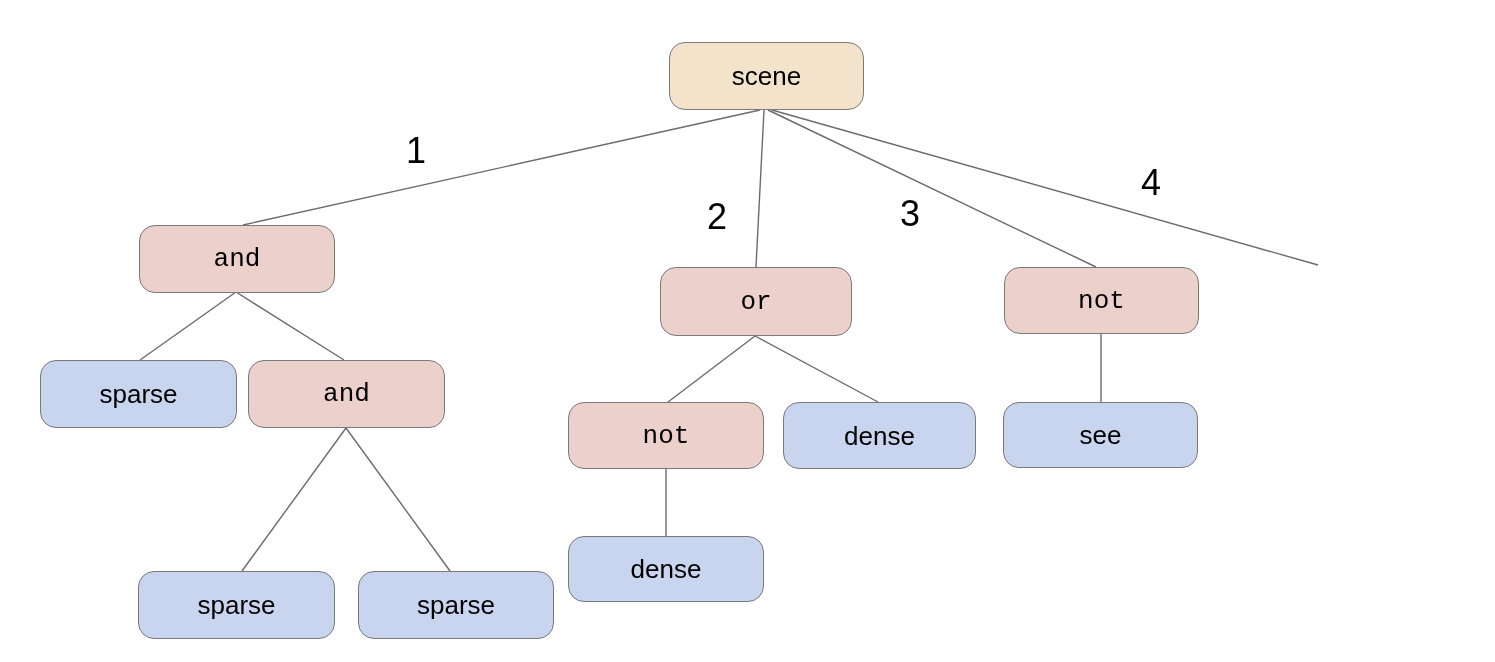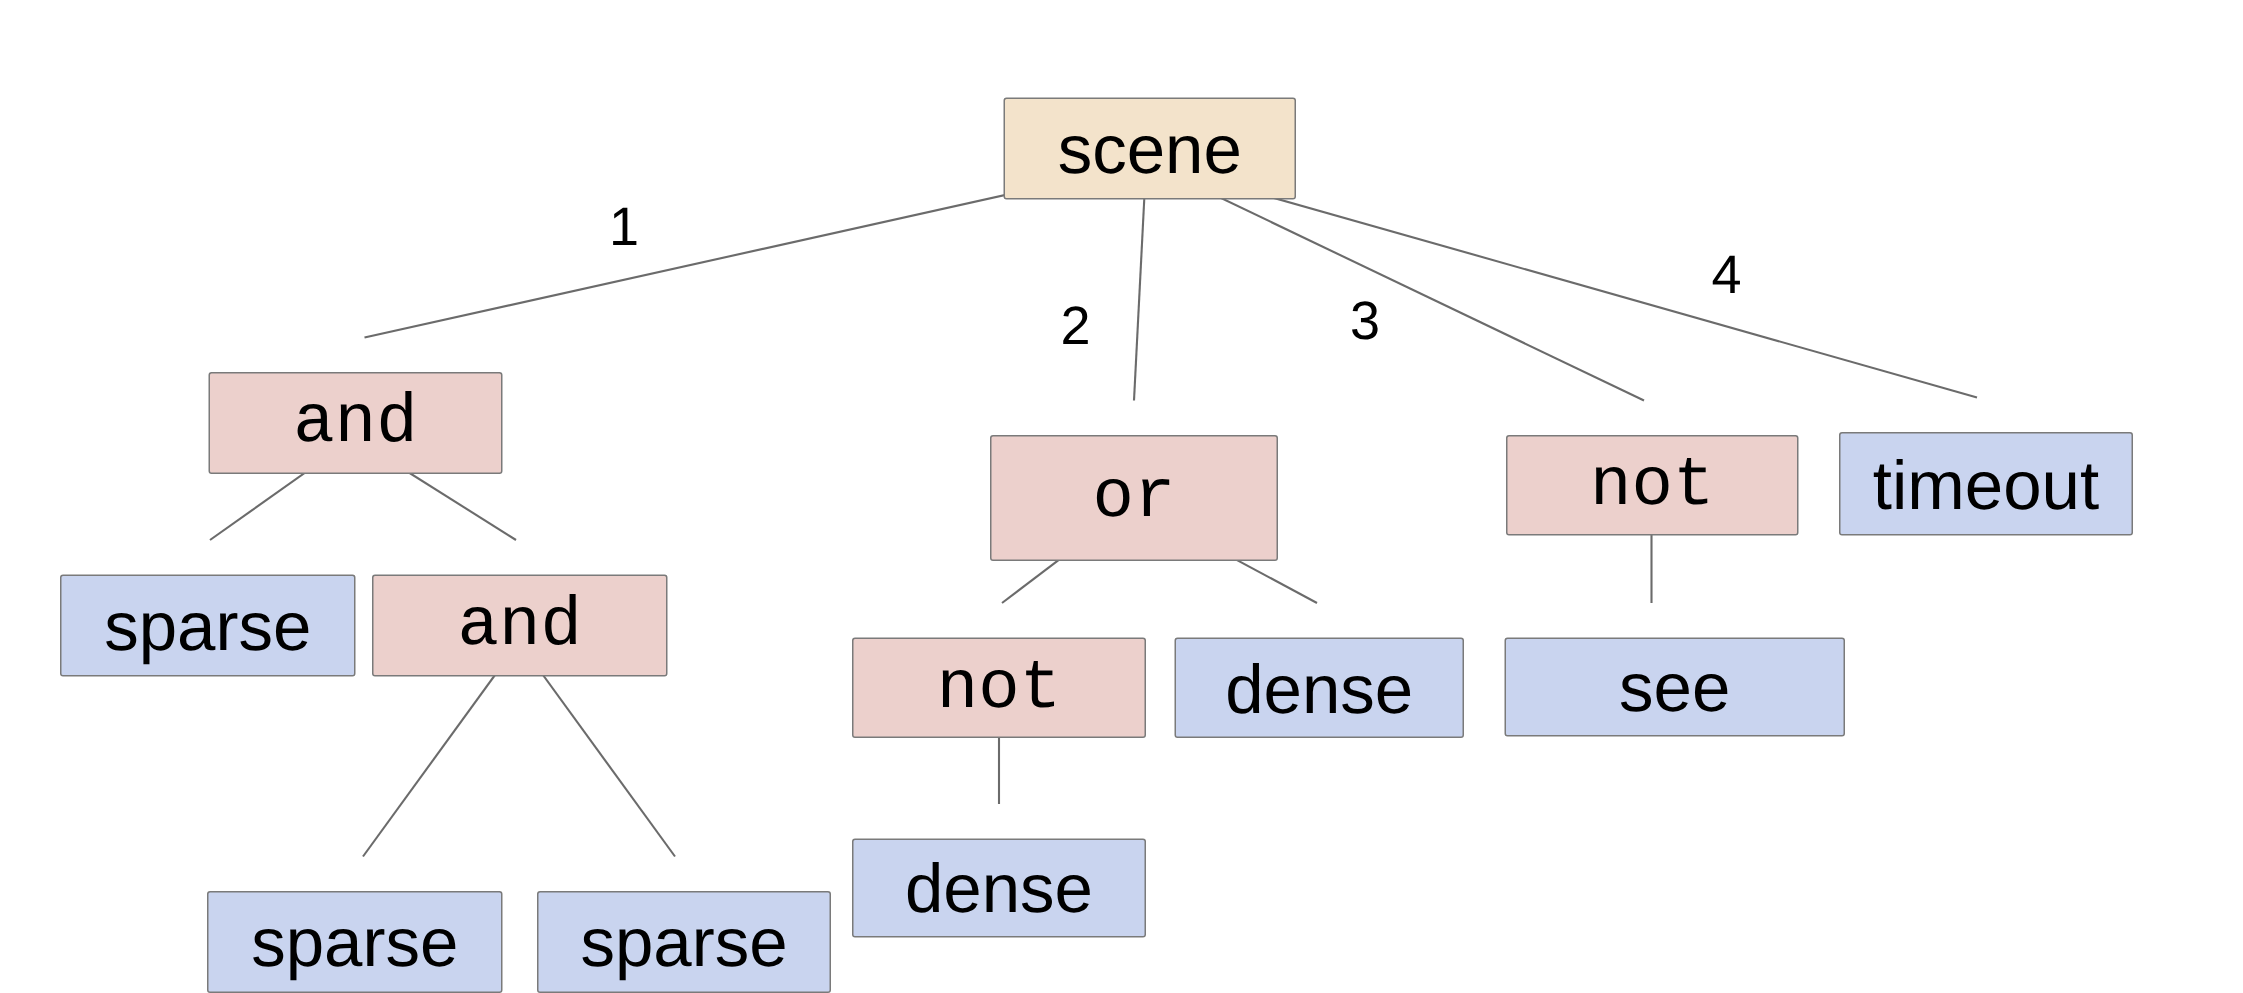--- a/index.html
+++ b/index.html
@@ -23,29 +23,28 @@
     height: 662px;
   }
   .edges-svg line {
     stroke: #6b6b6b;
     stroke-width: 1.4;
   }
   .node {
     position: absolute;
     box-sizing: border-box;
     border: 1.5px solid #7a7a7a;
-    border-radius: 2px;
+    border-radius: 16px;
     display: flex;
     align-items: center;
     justify-content: center;
-    font-size: 46px;
+    font-size: 26px;
     line-height: 1;
     color: #000000;
     white-space: nowrap;
-    margin-top: 23px;
   }
   .node.root     { background: #f3e3cb; }
   .node.operator { background: #ecd0cc; font-family: Liberation Mono, monospace; }
   .node.leaf     { background: #c9d4ef; }
   .edge-label {
     position: absolute;
     transform: translate(-50%, -50%);
     font-size: 36px;
     color: #000000;
   }
@@ -70,25 +69,24 @@
     <line x1="1101" y1="333" x2="1101" y2="402"></line>
   </svg>
 
   <div class="edge-label" style="left:416px; top:151px;">1</div>
   <div class="edge-label" style="left:717px; top:217px;">2</div>
   <div class="edge-label" style="left:910px; top:214px;">3</div>
   <div class="edge-label" style="left:1151px; top:183px;">4</div>
 
   <div class="node root" style="left:669px;  top:42px;  width:195px; height:68px;">scene</div>
   <div class="node operator" style="left:139px;  top:225px; width:196px; height:68px;">and</div>
-  <div class="node operator" style="left:660px;  top:267px; width:192px; height:84px;">or</div>
+  <div class="node operator" style="left:660px;  top:267px; width:192px; height:69px;">or</div>
   <div class="node operator" style="left:1004px; top:267px; width:195px; height:67px;">not</div>
-  <div class="node leaf" style="left:1226px; top:265px; width:196px; height:69px;">timeout</div>
   <div class="node leaf" style="left:40px;   top:360px; width:197px; height:68px;">sparse</div>
   <div class="node operator" style="left:248px;  top:360px; width:197px; height:68px;">and</div>
   <div class="node operator" style="left:568px;  top:402px; width:196px; height:67px;">not</div>
   <div class="node leaf" style="left:783px;  top:402px; width:193px; height:67px;">dense</div>
-  <div class="node leaf" style="left:1003px; top:402px; width:227px; height:66px;">see</div>
+  <div class="node leaf" style="left:1003px; top:402px; width:195px; height:66px;">see</div>
   <div class="node leaf" style="left:568px;  top:536px; width:196px; height:66px;">dense</div>
   <div class="node leaf" style="left:138px;  top:571px; width:197px; height:68px;">sparse</div>
   <div class="node leaf" style="left:358px;  top:571px; width:196px; height:68px;">sparse</div>
 
 </div>
 
 </body></html>

